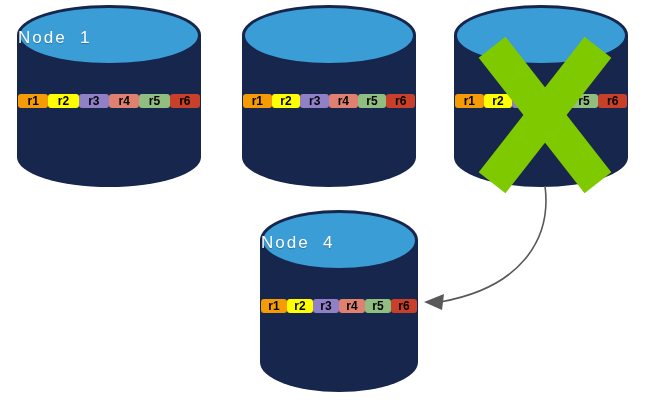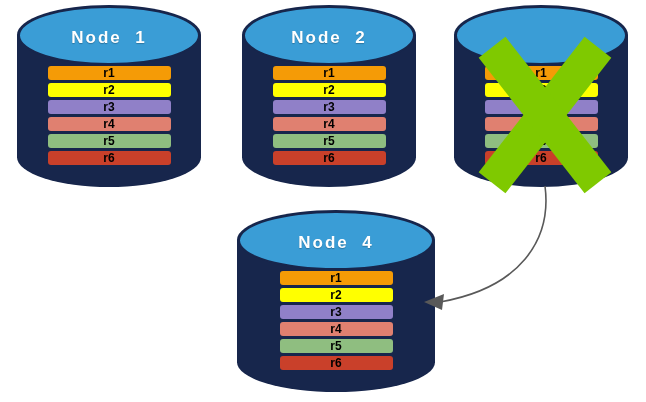--- a/index.html
+++ b/index.html
@@ -38,54 +38,55 @@
     height: 33%;
     background: #3A9DD6;
     border-radius: 50%;
     border: 2px solid #17264C;
     box-sizing: border-box;
   }
   .node-title {
     position: absolute;
     left: 0;
     width: 100%;
-    text-align: center;
+    text-align: left;
     color: #ffffff;
-    font-weight: bold;
+    font-weight: normal;
     letter-spacing: 2px;
     text-shadow: 0 1px 1px rgba(0,0,0,0.25);
     white-space: pre;
     pointer-events: none;
   }
   .rows {
     position: absolute;
     left: 0;
     width: 100%;
     display: flex;
-    flex-direction: column;
+    flex-direction: row;
     align-items: center;
+    margin-top: 28px;
   }
   .row-bar {
     position: relative;
     border-radius: 3px;
     color: #000000;
     font-weight: bold;
     text-align: center;
     box-sizing: border-box;
     line-height: 1;
     display: flex;
     align-items: center;
     justify-content: center;
   }
 
   
   .node-1 { left: 18px;  top: 6px;   width: 182px; height: 180px; }
   .node-2 { left: 243px; top: 6px;   width: 172px; height: 180px; }
   .node-3 { left: 455px; top: 6px;   width: 172px; height: 180px; }
-  .node-4 { left: 238px; top: 211px; width: 196px; height: 180px; }
+  .node-4 { left: 261px; top: 211px; width: 156px; height: 180px; }
 
   .node-1 .node-title,
   .node-2 .node-title,
   .node-3 .node-title { top: 22px; font-size: 17px; }
   .node-4 .node-title { top: 22px; font-size: 17px; }
 
   .node .rows { top: 60px; }
   .node-1 .rows { top: 60px; }
 
   .node-1 .row-bar { width: 123px; height: 14px; font-size: 12px; margin-bottom: 3px; }
@@ -140,21 +141,20 @@
       <div class="row-bar" style="background: rgb(144, 128, 200); color: rgb(0, 0, 0);">r3</div>
       <div class="row-bar" style="background: rgb(224, 128, 112); color: rgb(0, 0, 0);">r4</div>
       <div class="row-bar" style="background: rgb(143, 190, 128); color: rgb(0, 0, 0);">r5</div>
       <div class="row-bar" style="background: rgb(201, 64, 42); color: rgb(0, 0, 0);">r6</div>
     </div>
   </div>
 
   <div class="node node-2">
     <div class="node-body" style="background: rgb(23, 38, 76);"></div>
     <div class="node-top" style="background: rgb(58, 157, 214); border-color: rgb(23, 38, 76);"></div>
-    <div class="node-title" style="color: rgb(255, 255, 255);">Node  2</div>
     <div class="rows">
       <div class="row-bar" style="background: rgb(245, 155, 6); color: rgb(0, 0, 0);">r1</div>
       <div class="row-bar" style="background: rgb(255, 255, 0); color: rgb(0, 0, 0);">r2</div>
       <div class="row-bar" style="background: rgb(144, 128, 200); color: rgb(0, 0, 0);">r3</div>
       <div class="row-bar" style="background: rgb(224, 128, 112); color: rgb(0, 0, 0);">r4</div>
       <div class="row-bar" style="background: rgb(143, 190, 128); color: rgb(0, 0, 0);">r5</div>
       <div class="row-bar" style="background: rgb(201, 64, 42); color: rgb(0, 0, 0);">r6</div>
     </div>
   </div>
 

